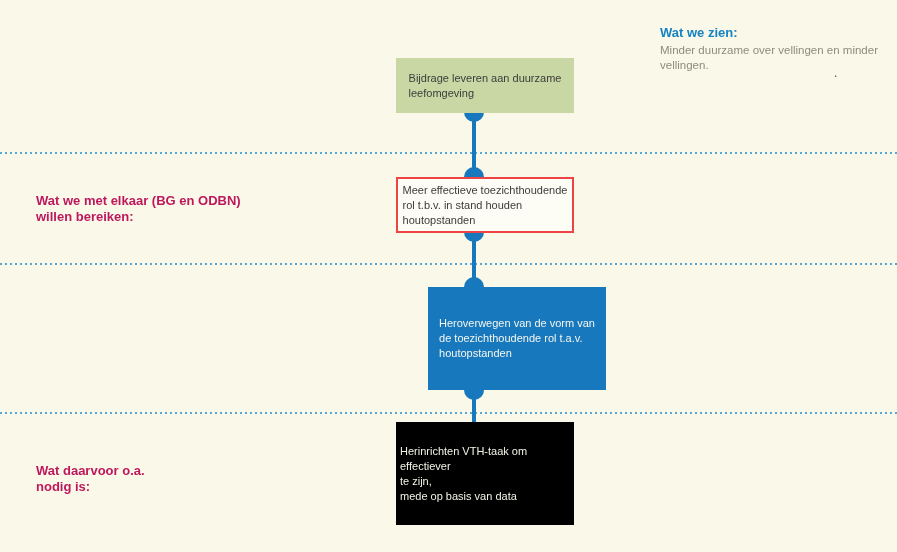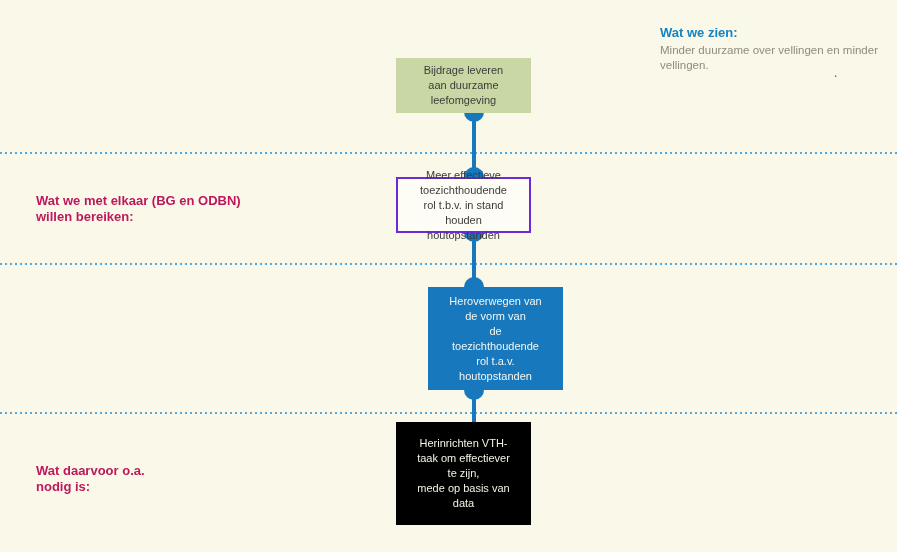--- a/index.html
+++ b/index.html
@@ -46,33 +46,32 @@
   .dot.n1 { top: 102px; }
   .dot.n2 { top: 167px; }
   .dot.n3 { top: 222px; }
   .dot.n4 { top: 277px; }
   .dot.n5 { top: 380px; }
   .dot.n6 { top: 432px; }
   
   .fbox {
     position: absolute;
     left: 396px;
-    width: 135px;
+    width: 178px;
     display: flex;
     align-items: center;
     justify-content: center;
-    text-align: center;
     z-index: 3;
     font-size: 11px;
     line-height: 15px;
-    padding: 4px 20px;
+    padding: 4px 4px;
   }
   .fbox .fbox-text { white-space: pre-line; }
   .fbox.b1 { top: 58px;  height: 55px;  background: #c8d7a4; color: #3c3c3b; }
-  .fbox.b2 { top: 177px; height: 56px;  background: #fdfdf6; border: 2px solid #6d28d9; color: #3c3c3b; }
+  .fbox.b2 { top: 177px; height: 56px;  background: #fdfdf6; border: 2px solid #ef4444; color: #3c3c3b; }
   .fbox.b3 { top: 287px; height: 103px; background: #1878bd; color: #f4f6ef; margin-left: 32px; }
   .fbox.b4 { top: 422px; height: 103px; background: #000000; color: #f0f4e4; }
   
   .rlabel {
     position: absolute;
     left: 36px;
     width: 230px;
     font-size: 13px;
     font-weight: bold;
     line-height: 16px;

